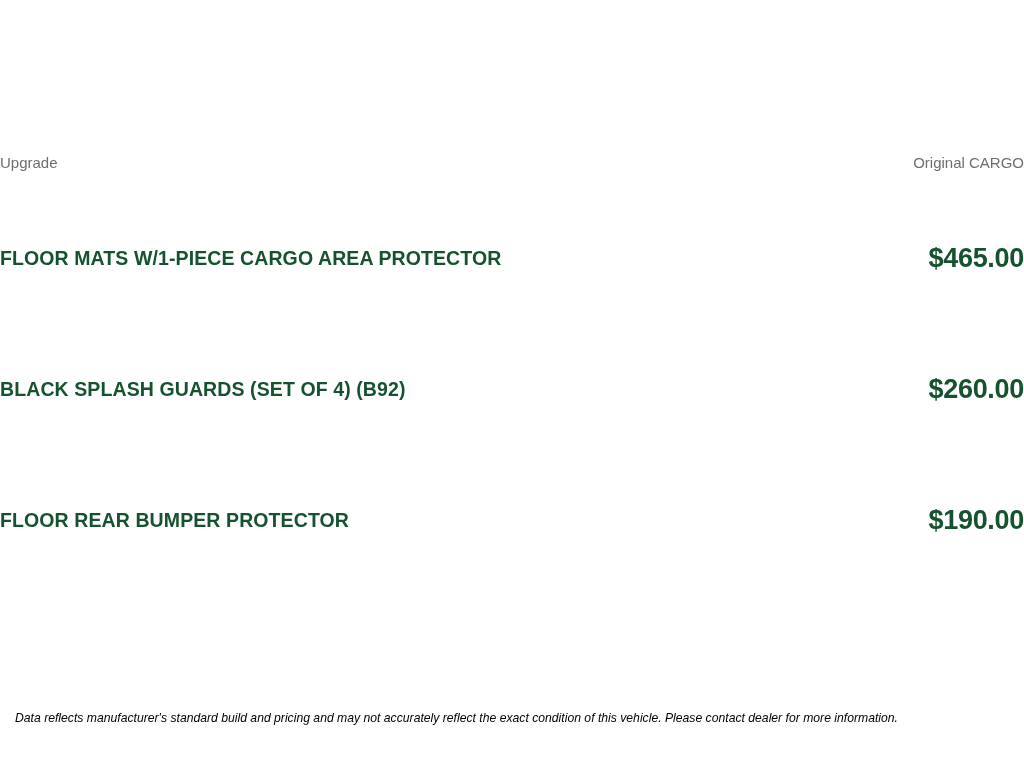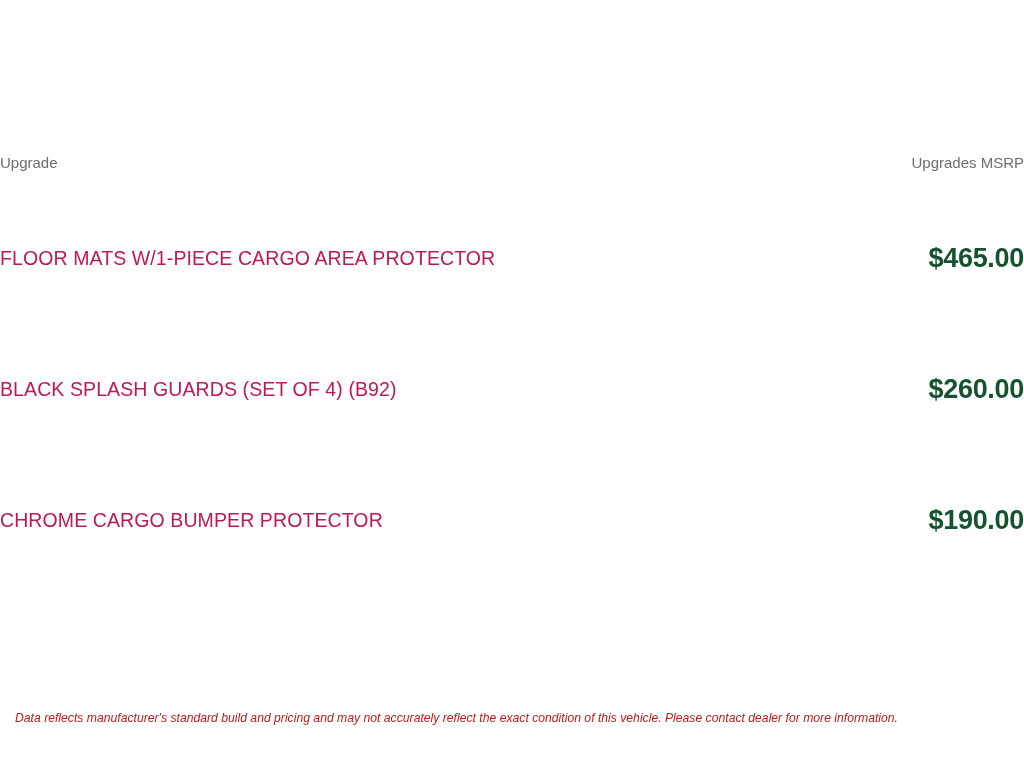--- a/index.html
+++ b/index.html
@@ -85,22 +85,22 @@
   }
 
   
   .data-row td {
     height: 131px;
   }
   .cell-name {
     text-align: left;
     padding-left: 15px;
     font-size: 19.5px;
-    font-weight: 400;
-    color: #be185d;
+    font-weight: 700;
+    color: #14532d;
     letter-spacing: 0.1px;
     white-space: nowrap;
   }
   .cell-price {
     text-align: right;
     padding-right: 32px;
     font-size: 27px;
     font-weight: 700;
     color: #14532d;
     white-space: nowrap;
@@ -109,53 +109,53 @@
 
   
   .disclaimer {
     position: absolute;
     left: 15px;
     top: 711px;
     width: 994px;
     font-size: 12.2px;
     font-style: italic;
     font-weight: 400;
-    color: #b91c1c;
+    color: #000000;
     line-height: 1.2;
     white-space: nowrap;
   }
 </style>
 </head>
 <body>
 
 <div class="page">
 
 
   <table class="upgrades-table">
     <colgroup>
       <col class="col-name">
       <col class="col-price">
     </colgroup>
     <thead>
       <tr class="head-row">
         <th class="head-label-name">Upgrade</th>
-        <th class="head-label-price">Upgrades MSRP</th>
+        <th class="head-label-price">Original CARGO</th>
       </tr>
     </thead>
     <tbody>
       <tr class="data-row">
         <td class="cell-name">FLOOR MATS W/1-PIECE CARGO AREA PROTECTOR</td>
         <td class="cell-price">$465.00</td>
       </tr>
       <tr class="data-row">
         <td class="cell-name">BLACK SPLASH GUARDS (SET OF 4) (B92)</td>
         <td class="cell-price">$260.00</td>
       </tr>
       <tr class="data-row">
-        <td class="cell-name">CHROME CARGO BUMPER PROTECTOR</td>
+        <td class="cell-name">FLOOR REAR BUMPER PROTECTOR</td>
         <td class="cell-price">$190.00</td>
       </tr>
     </tbody>
   </table>
 
   <div class="disclaimer">Data reflects manufacturer's standard build and pricing and may not accurately reflect the exact condition of this vehicle. Please contact dealer for more information.</div>
 
 </div>
 
 </body></html>

